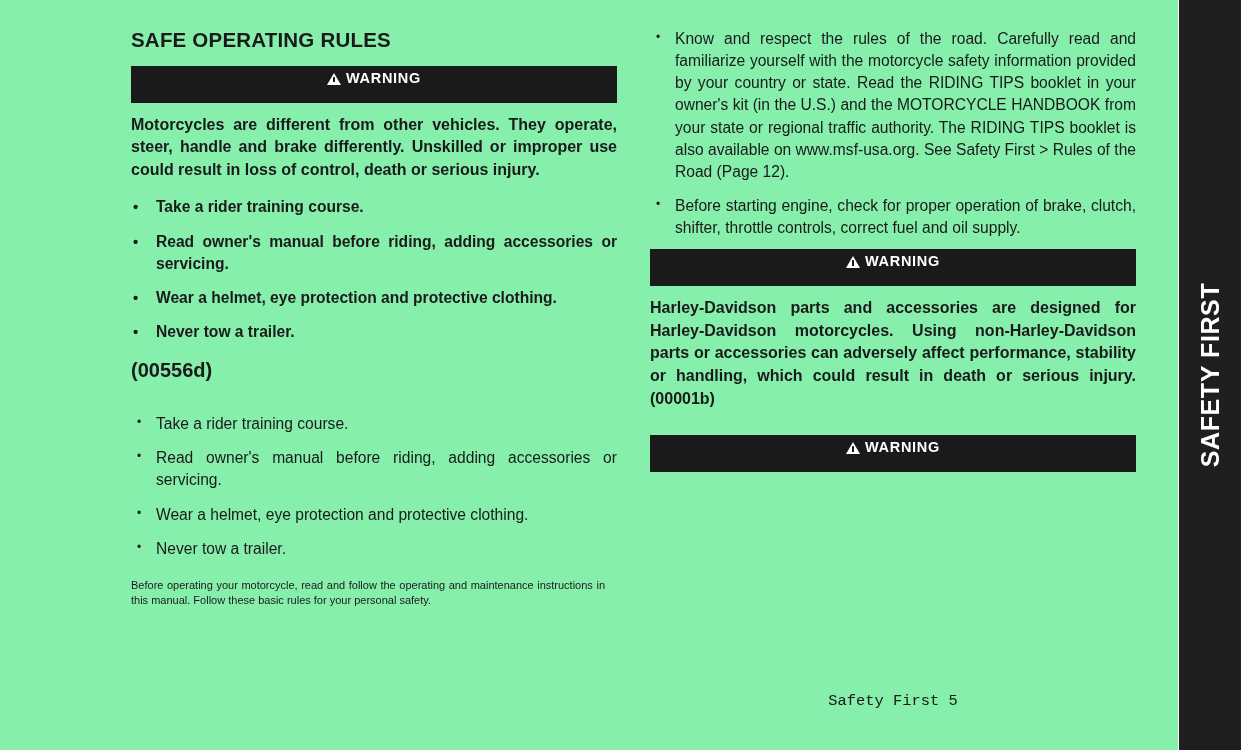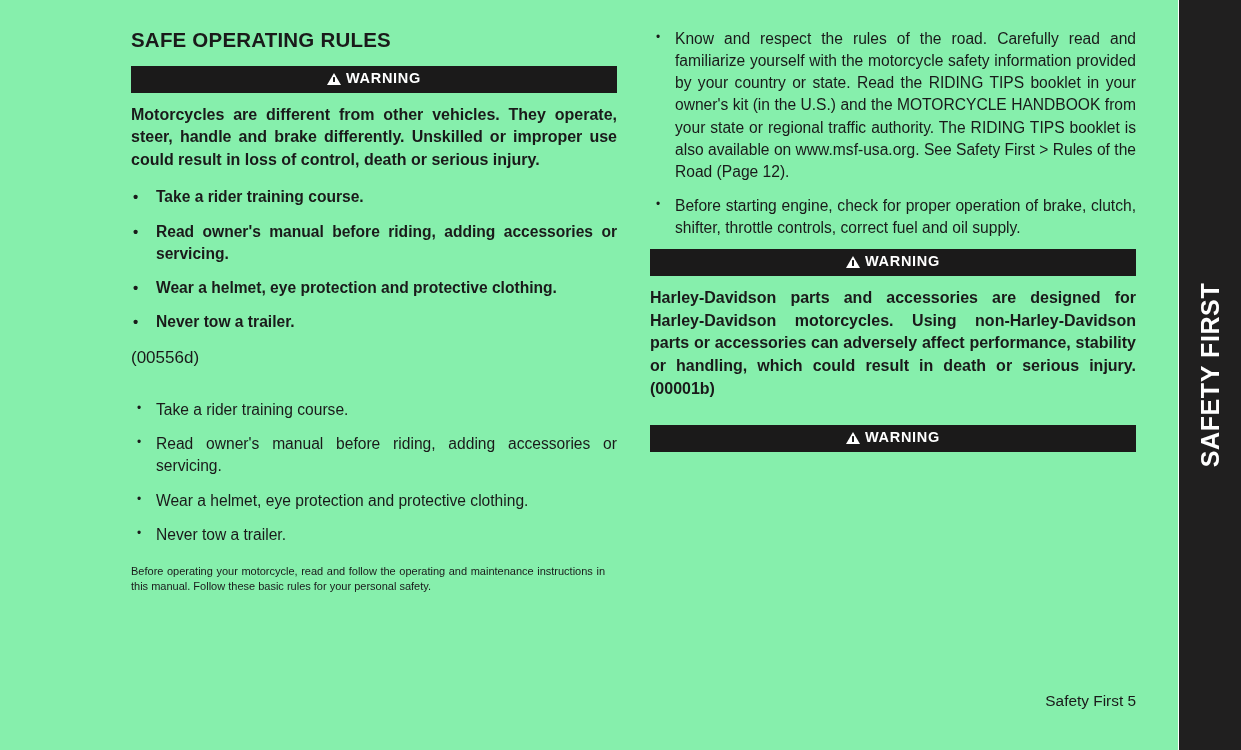--- a/index.html
+++ b/index.html
@@ -63,21 +63,21 @@
     letter-spacing: 0.2px;
     margin: 0 0 14px 0;
     line-height: 1.15;
   }
 
   
   .warning-bar {
     background: #1b1a1a;
     color: #ffffff;
     text-align: center;
-    padding: 5px 0 6px 0;
+    padding: 5px 0 16px 0;
     margin: 0 0 11px 0;
     font-size: 14.5px;
     font-weight: bold;
     letter-spacing: 0.7px;
     line-height: 1.1;
     display: flex;
     align-items: center;
     justify-content: center;
     gap: 5px;
   }
@@ -138,40 +138,41 @@
     top: 0;
     line-height: 1.42;
   }
   ul.bullets.bold li { font-weight: bold; font-size: 15.6px; }
   ul.bullets.bold li .bullet-dot { font-size: 15px; left: 2px; }
   ul.bullets.plain li { font-weight: normal; }
   ul.bullets.plain li .bullet-dot { font-size: 12px; left: 6px; top: 1px; }
   ul.bullets.justified li { text-align: justify; text-align-last: left; }
 
   .code-line {
-    font-size: 17px;
-    font-weight: normal;
+    font-size: 20px;
+    font-weight: bold;
     margin: 14px 0 0 0;
     line-height: 1.3;
   }
 
   .gap-lg { height: 30px; }
   .gap-md { height: 18px; }
   .gap-sm { height: 10px; }
 
   
   .footer {
     position: absolute;
     left: 650px;
     top: 692px;
     width: 486px;
-    text-align: right;
+    text-align: center;
     font-size: 15.4px;
     line-height: 1.2;
     color: #1a1a1a;
+    font-family: Liberation Mono, monospace;
   }
 </style>
 </head>
 <body>
 
 <div class="page">
 
   <div class="col col-left">
 
     <h1 class="section-title">SAFE OPERATING RULES</h1>

